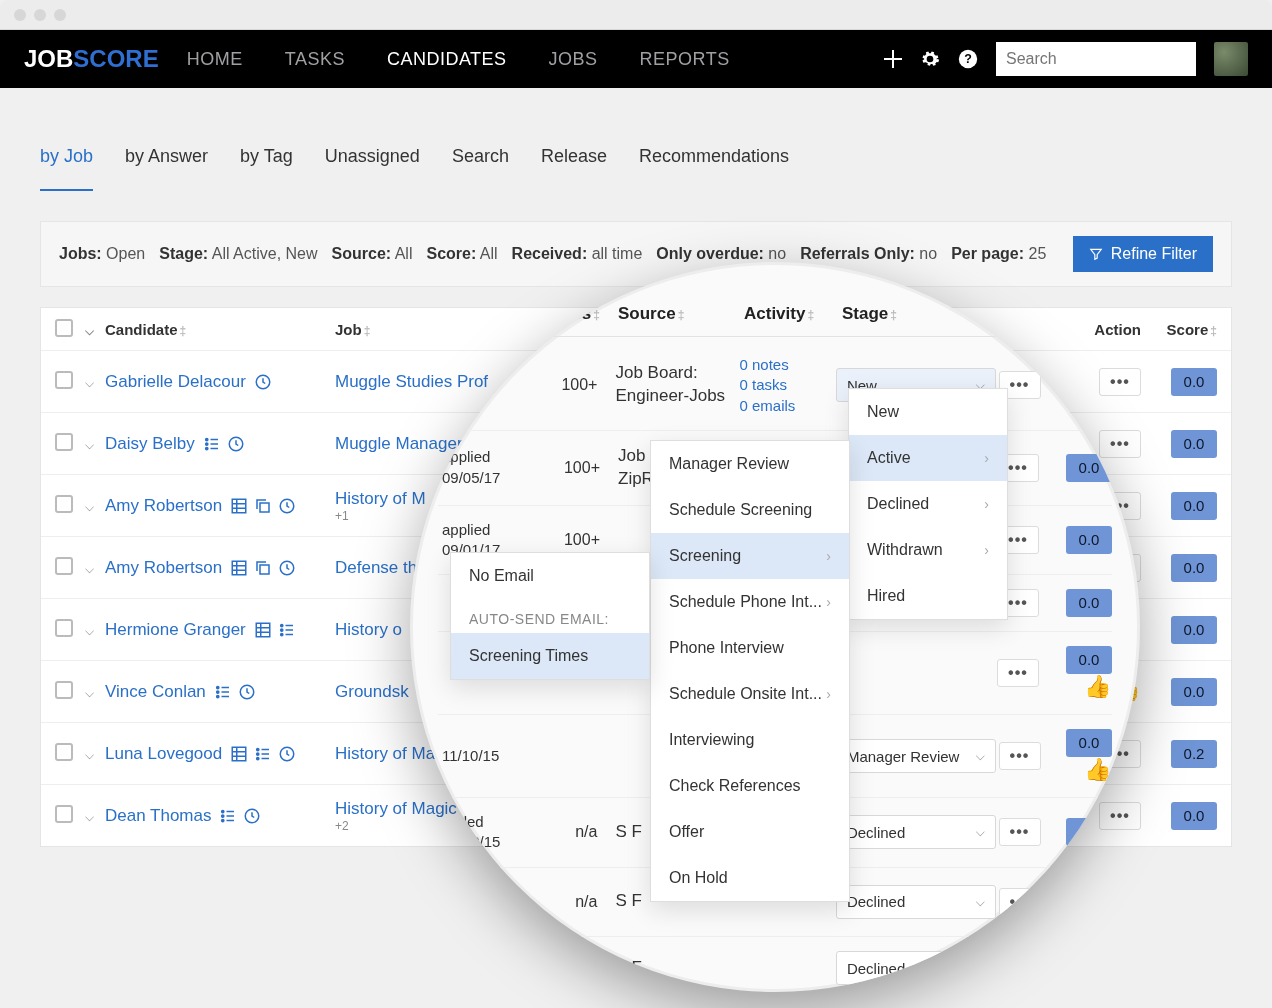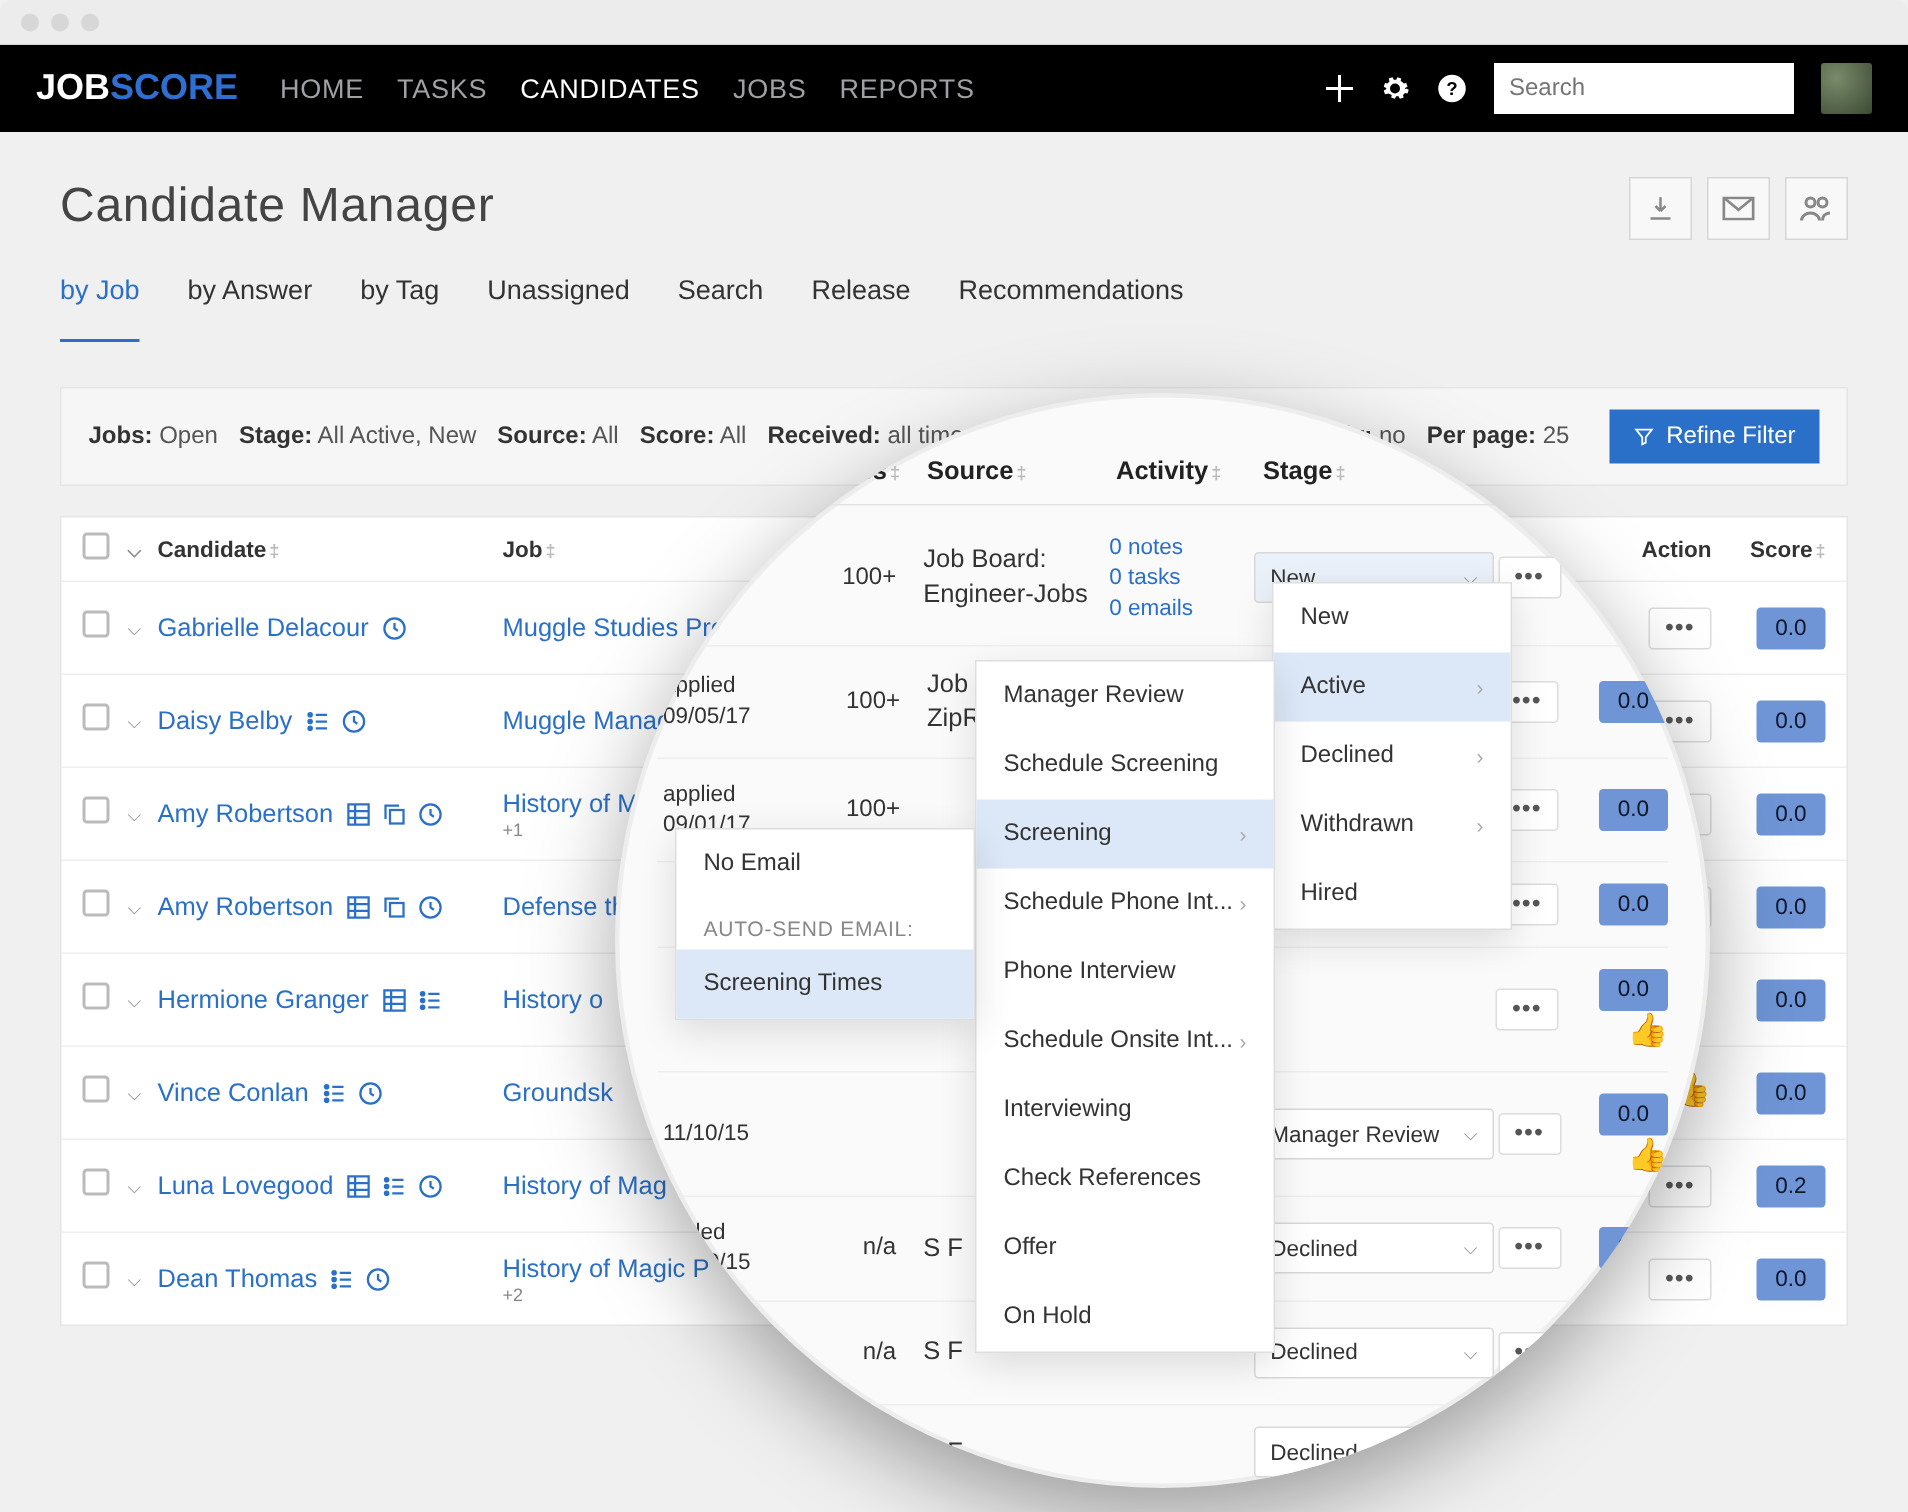--- a/index.html
+++ b/index.html
@@ -100,21 +100,21 @@
 <div class="browser-chrome">
   <span class="chrome-dot"></span>
   <span class="chrome-dot"></span>
   <span class="chrome-dot"></span>
 </div>
 
 <div class="topbar">
   <div class="logo">
     <span class="a">JOB</span><span class="b">SCORE</span>
   </div>
-  <div id="topnav-slot" style="display: flex;">
+  <div id="topnav-slot" style="display: flex; gap: 20px;">
       <span class="topnav-item">HOME</span>
       <span class="topnav-item">TASKS</span>
       <span class="topnav-item active">CANDIDATES</span>
       <span class="topnav-item">JOBS</span>
       <span class="topnav-item">REPORTS</span>
     </div>
   <div class="topbar-spacer"></div>
   <span class="topbar-icon">
     <svg width="18" height="18" viewBox="0 0 18 18">
         <path d="M8 0h2v8h8v2h-8v8H8v-8H0V8h8z" fill="#fff"></path>
@@ -129,43 +129,20 @@
     <svg width="20" height="20" viewBox="0 0 24 24" fill="#fff">
         <circle cx="12" cy="12" r="11"></circle>
         <text x="12" y="17" text-anchor="middle" font-size="15" fill="#000" font-weight="700">?</text>
       </svg>
   </span>
   <input class="search-input" placeholder="Search" style="">
   <div class="avatar"></div>
 </div>
 
 <div class="page">
-  <div>
-    <span class="page-title">Candidate Manager</span>
-    <span class="page-actions">
-      <span class="page-action-btn">
-        <svg width="20" height="20" viewBox="0 0 24 24" fill="none" stroke="#888" stroke-width="2">
-            <path d="M12 3v11m0 0l-4-4m4 4l4-4M4 20h16"></path>
-          </svg>
-      </span>
-      <span class="page-action-btn">
-        <svg width="22" height="16" viewBox="0 0 24 18" fill="none" stroke="#888" stroke-width="2">
-            <rect x="1" y="1" width="22" height="16"></rect>
-            <path d="M1 1l11 9L23 1"></path>
-          </svg>
-      </span>
-      <span class="page-action-btn">
-        <svg width="24" height="20" viewBox="0 0 24 20" fill="none" stroke="#888" stroke-width="2">
-            <circle cx="8" cy="6" r="3"></circle>
-            <circle cx="16" cy="6" r="3"></circle>
-            <path d="M2 18c0-3 3-5 6-5s6 2 6 5m2 0c0-3 2-5 5-5"></path>
-          </svg>
-      </span>
-    </span>
-  </div>
 
   <div class="subtabs" id="subtabs-slot">
       <span class="subtab active">by Job</span>
       <span class="subtab">by Answer</span>
       <span class="subtab">by Tag</span>
       <span class="subtab">Unassigned</span>
       <span class="subtab">Search</span>
       <span class="subtab">Release</span>
       <span class="subtab">Recommendations</span>
     </div>

